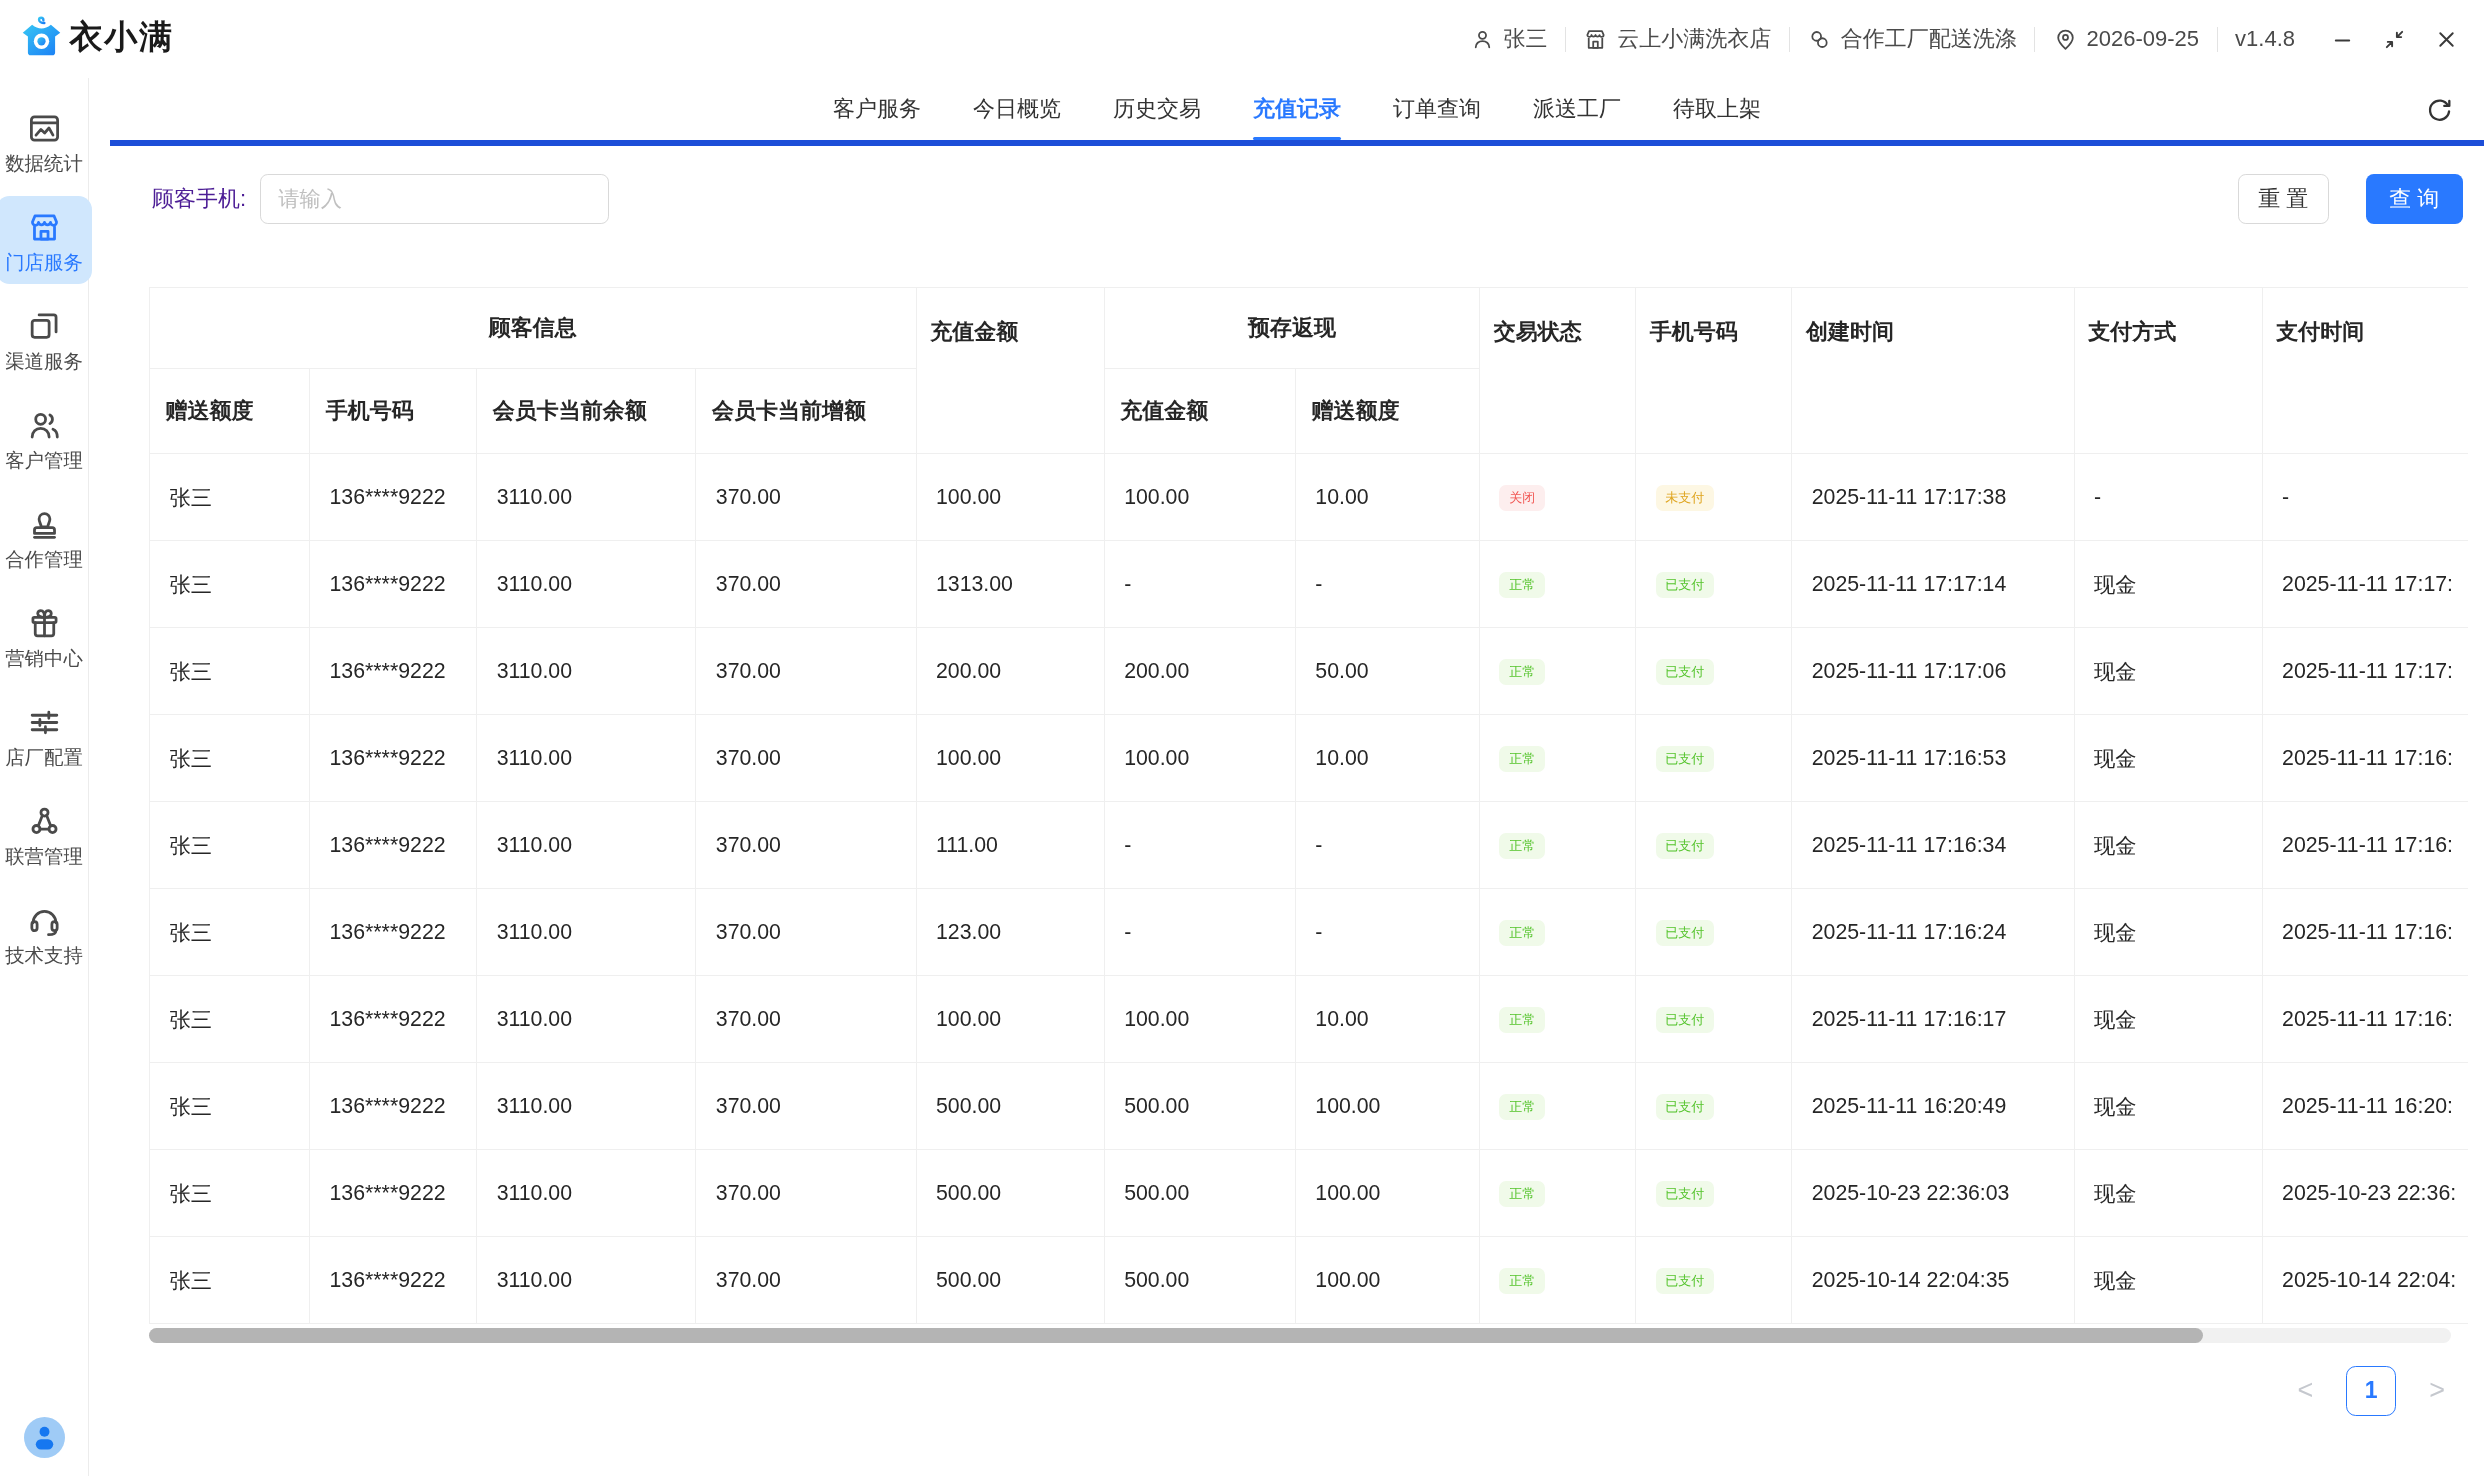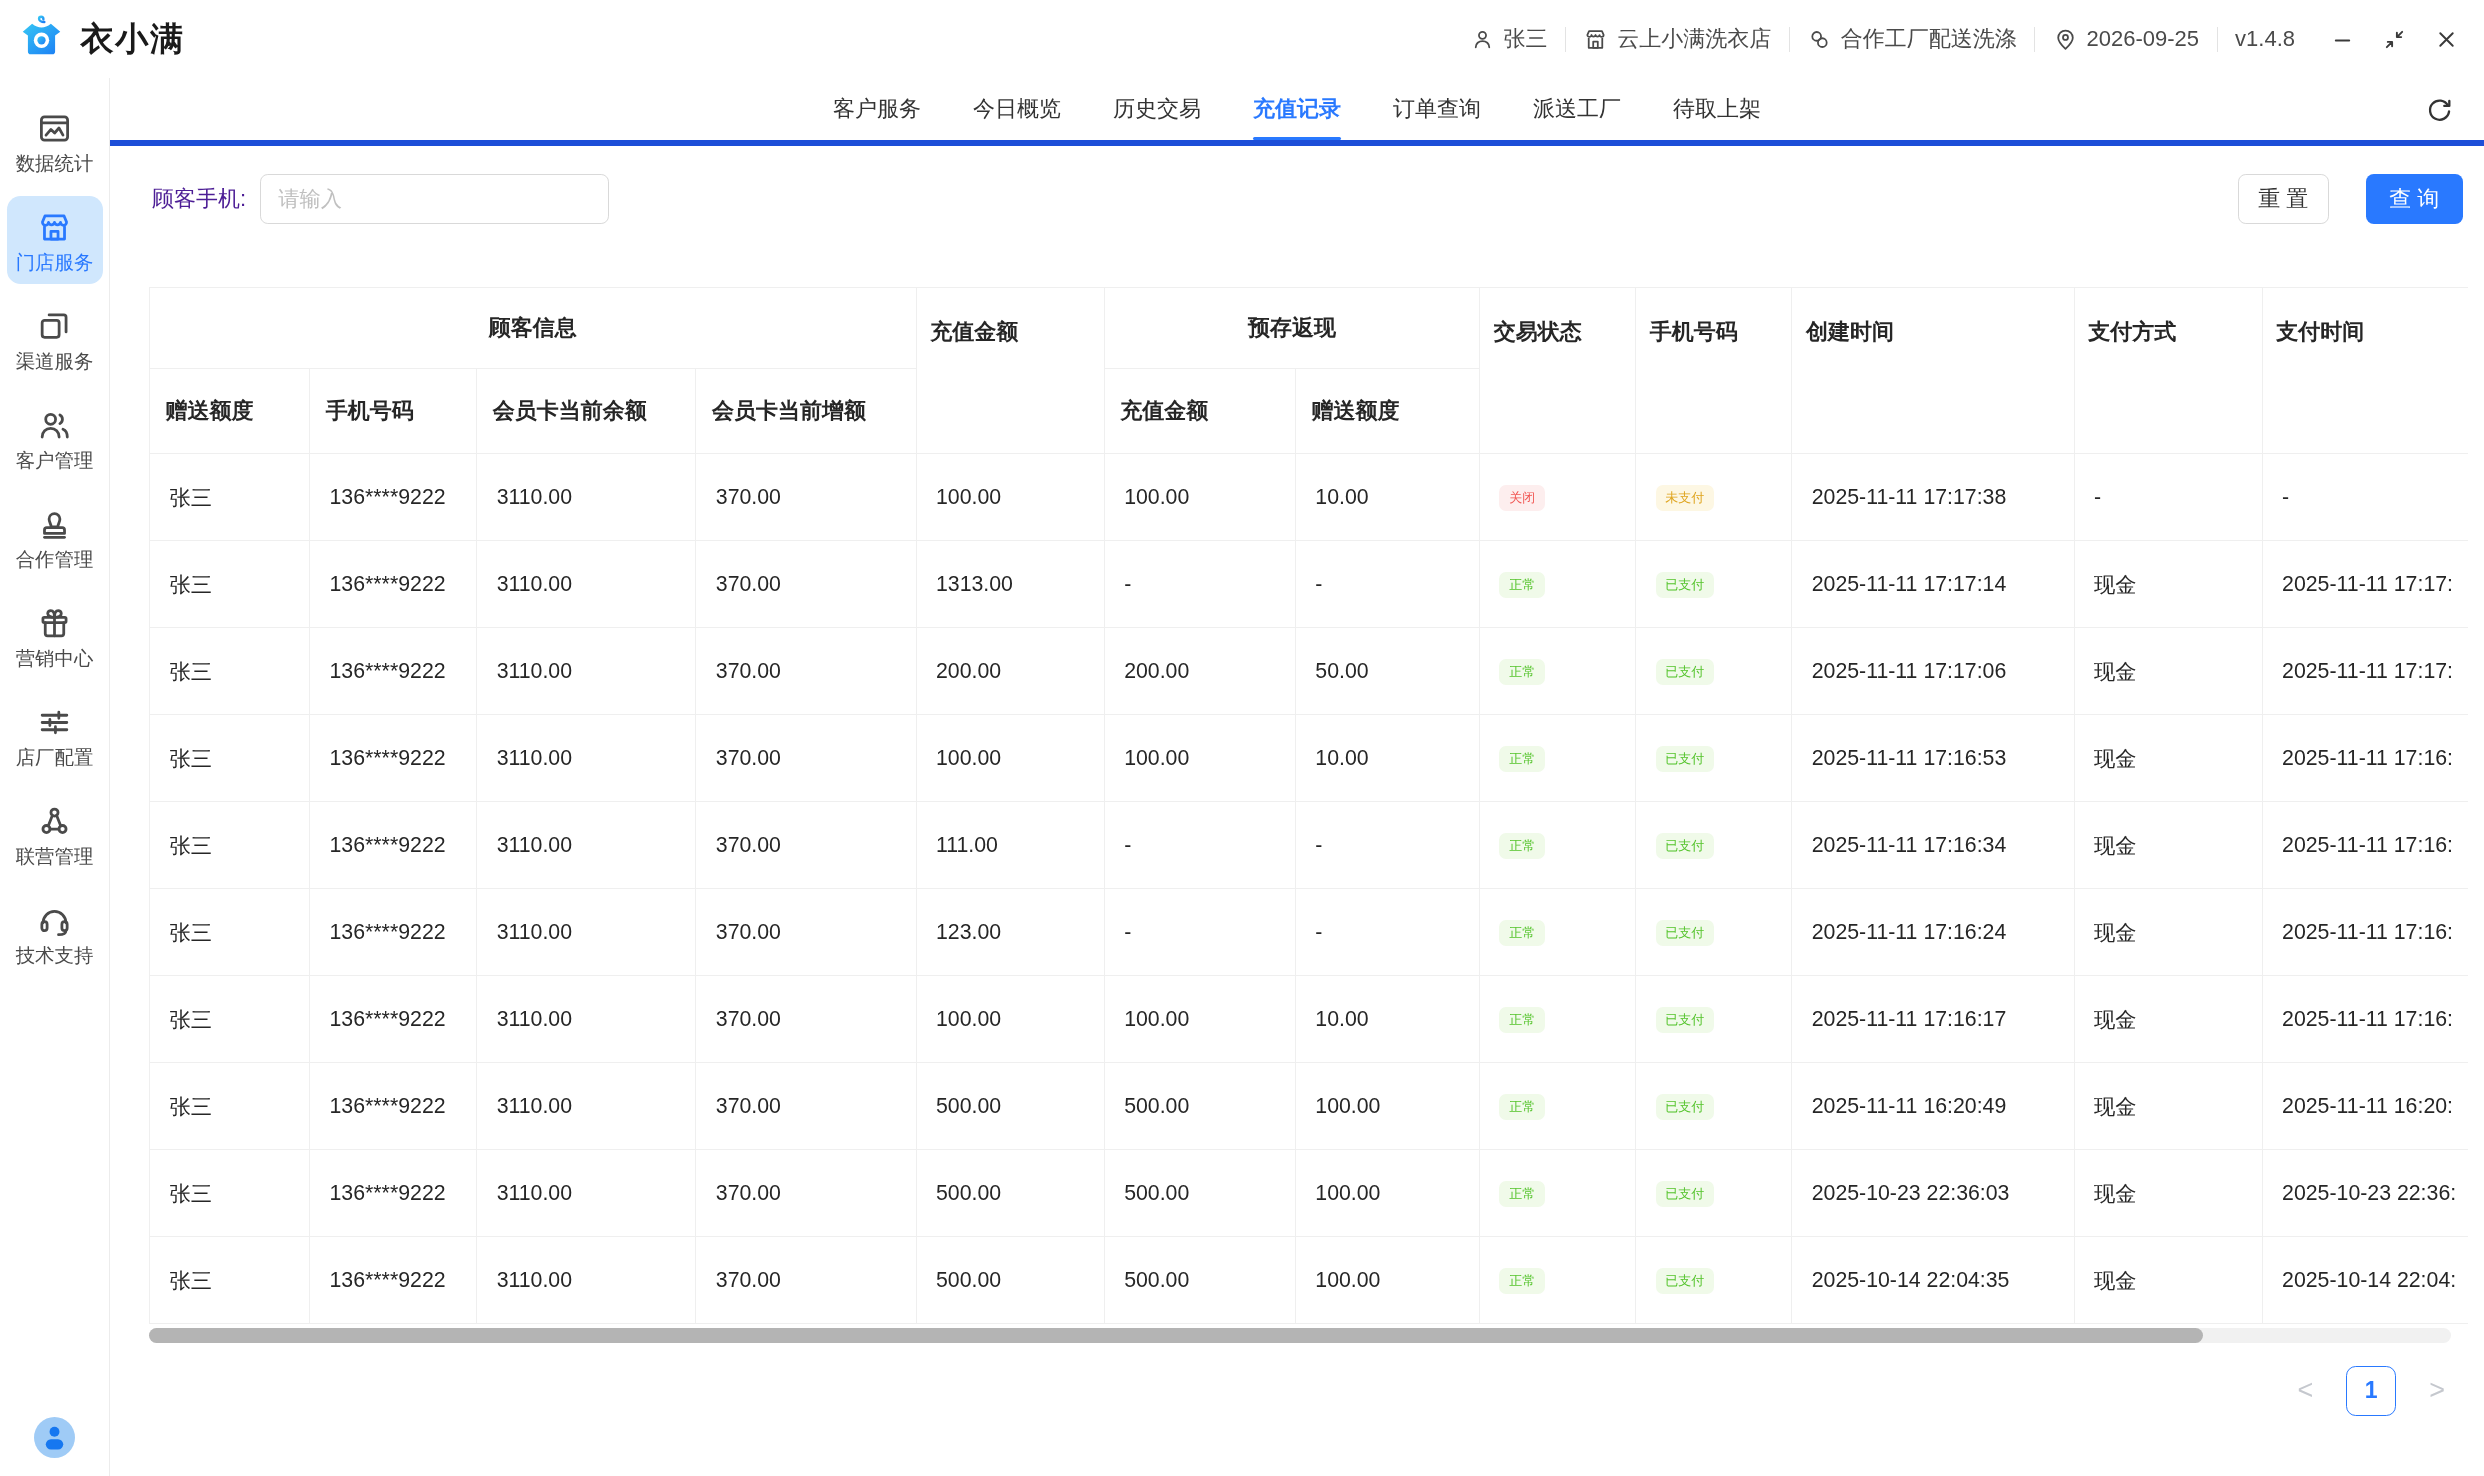--- a/index.html
+++ b/index.html
@@ -2,31 +2,31 @@
 <html><head>
 <meta charset="utf-8">
 <style>
   * { margin:0; padding:0; box-sizing:border-box; }
   html,body { background:#fff; }
   body { font-family:"Liberation Sans","DejaVu Sans",sans-serif; color:#333; }
   .screen { position:relative; width:2484px; height:1477px; background:#fff; overflow:hidden; }
 
   
   .topbar { position:absolute; top:0; left:0; right:0; height:78px; display:flex; align-items:center; padding:0 25px 0 19.4px; background:#fff; }
-  .logo { display:flex; align-items:center; gap:16px;font-family:Liberation Mono, monospace; }
+  .logo { display:flex; align-items:flex-start; gap:5px; }
   .logo-text { font-size:33px; font-weight:800; color:#1a1a1a; letter-spacing:1.9px; }
   .top-right { margin-left:auto; display:flex; align-items:center; gap:17.5px; font-size:22px; color:#4a4a4a; }
   .top-item { display:flex; align-items:center; gap:8.7px; white-space:nowrap; }
   .top-item svg { display:block; }
   .tsep { width:1px; height:25px; background:#e3e3e3; }
   .win-controls { display:flex; align-items:center; gap:27px; margin-left:17.5px; color:#3a3a3a; }
   .win-btn { width:25px; height:25px; display:flex; align-items:center; justify-content:center; cursor:pointer; }
 
   
-  .sidebar { position:absolute; top:78px; left:0; bottom:0; width:110px; border-right:1px solid #ececec; background:#fff; display:flex; flex-direction:column; align-items:center; padding-top:19.4px; }
+  .sidebar { position:absolute; top:78px; left:0; bottom:0; width:89px; border-right:1px solid #ececec; background:#fff; display:flex; flex-direction:column; align-items:center; padding-top:19.4px; }
   .side-nav { display:flex; flex-direction:column; align-items:center; gap:11.6px; width:100%; }
   .side-item { width:96px; border-radius:13.6px; padding:12.6px 0 11.6px; display:flex; flex-direction:column; align-items:center; gap:6.8px; color:#4a4a4a; cursor:pointer; }
   .side-item .s-icon svg { display:block; }
   .side-item .s-label { font-size:19.4px; line-height:1; }
   .side-item.active { background:#d0e7fd; color:#2979ff; }
   .avatar-wrap { margin-top:auto; margin-bottom:15.5px; }
   .avatar { width:41px; height:41px; border-radius:50%; overflow:hidden; cursor:pointer; }
 
   
   .content { position:absolute; left:110px; top:78px; right:0; bottom:0; background:#fff; }

